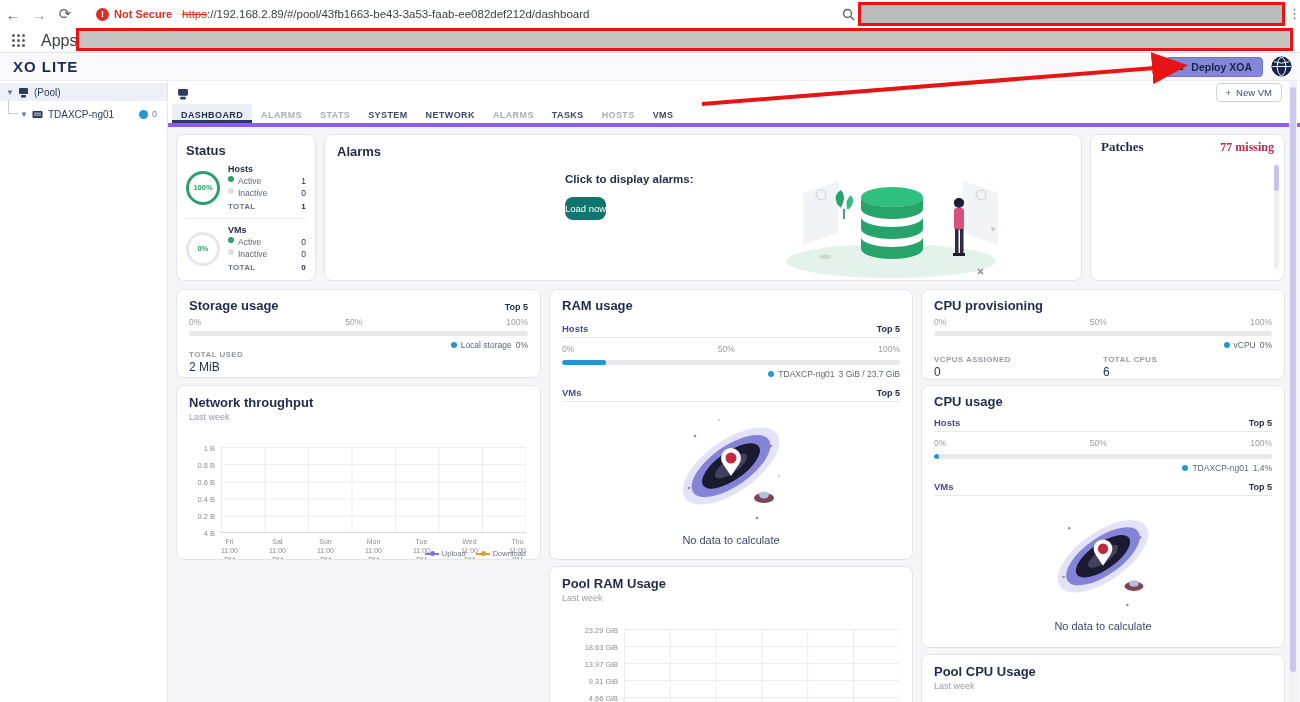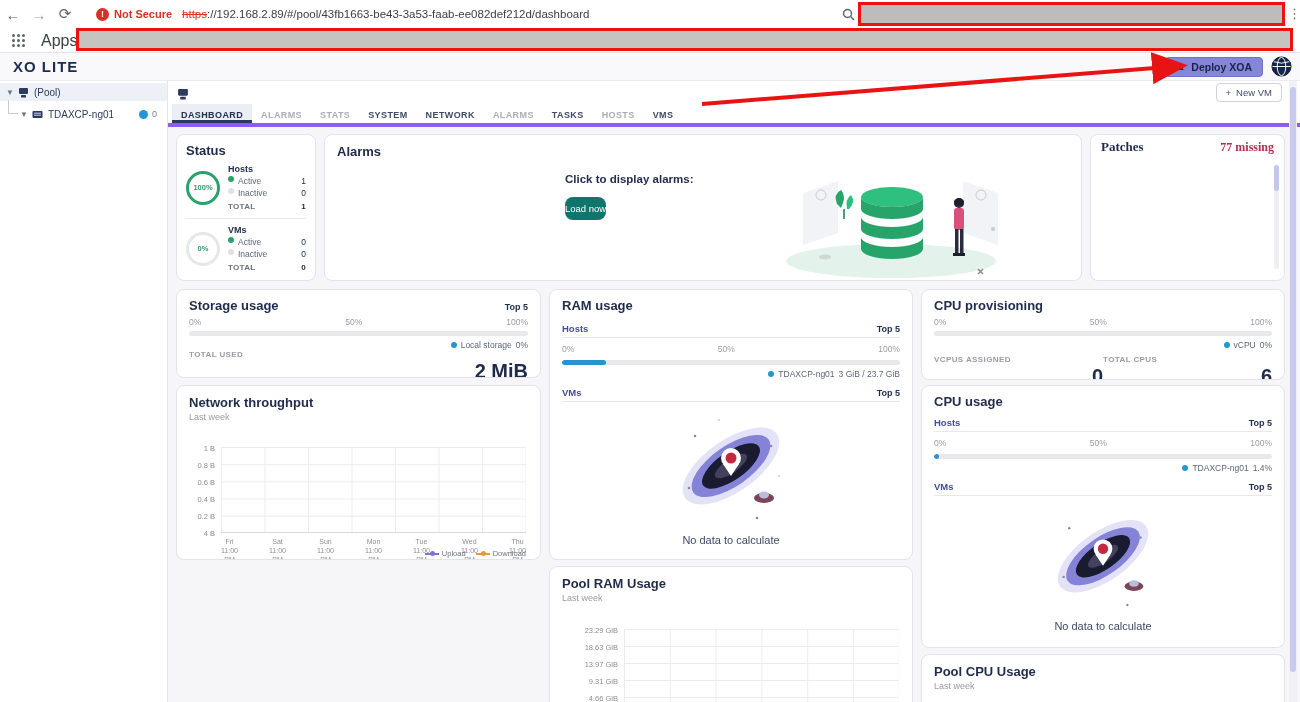--- a/index.html
+++ b/index.html
@@ -65,21 +65,21 @@
   .card { position:absolute; background:#fff; border:1px solid #e2e4e9; border-radius:8px; overflow:hidden; }
   .card-title { font-size:13px; font-weight:600; color:#1f2b4a; }
   .card-sub { font-size:9px; color:#9a9ca3; margin-top:2px; }
   .top5 { font-size:9px; font-weight:bold; color:#22304f; }
   .scale { display:flex; justify-content:space-between; font-size:8.5px; color:#9a9ca3; }
   .bar { height:5px; background:#e9e9ec; border-radius:3px; overflow:hidden; }
   .bar .fill { height:100%; background:#2594d0; border-radius:3px; }
   .legend-right { display:flex; justify-content:flex-end; align-items:center; gap:4px; font-size:8.5px; color:#5c6678; }
   .ldot { width:6px; height:6px; border-radius:50%; background:#2596cf; }
   .metric-label { font-size:8px; font-weight:bold; letter-spacing:.4px; color:#9a9ca3; }
-  .metric-value { font-size:20px; font-weight:bold; color:#1f2b4a; margin-top:1px;text-align:right; }
+  .metric-value { font-size:12px; font-weight:normal; color:#1f2b4a; margin-top:1px; }
   .subrow { display:flex; justify-content:space-between; align-items:center; border-bottom:1px solid #e7e8ec; padding-bottom:3px; }
   .subrow .sr-label { font-size:9.5px; font-weight:bold; color:#474d92; }
   .nodata { text-align:center; font-size:11px; color:#3e4a66; }
 
   
   .card.status { left:176px; top:134px; width:140px; height:147px; padding:8px 9px; }
   .st-block { display:flex; gap:8px; margin-top:6px; }
   .donut { width:34px; height:34px; border-radius:50%; border:3px solid #2ba06d; display:flex; align-items:center; justify-content:center; font-size:7.5px; font-weight:bold; color:#2ba06d; align-self:center; flex:none; }
   .donut.zero { border-color:#e6e7ea; }
   .st-legend { flex:1; }

